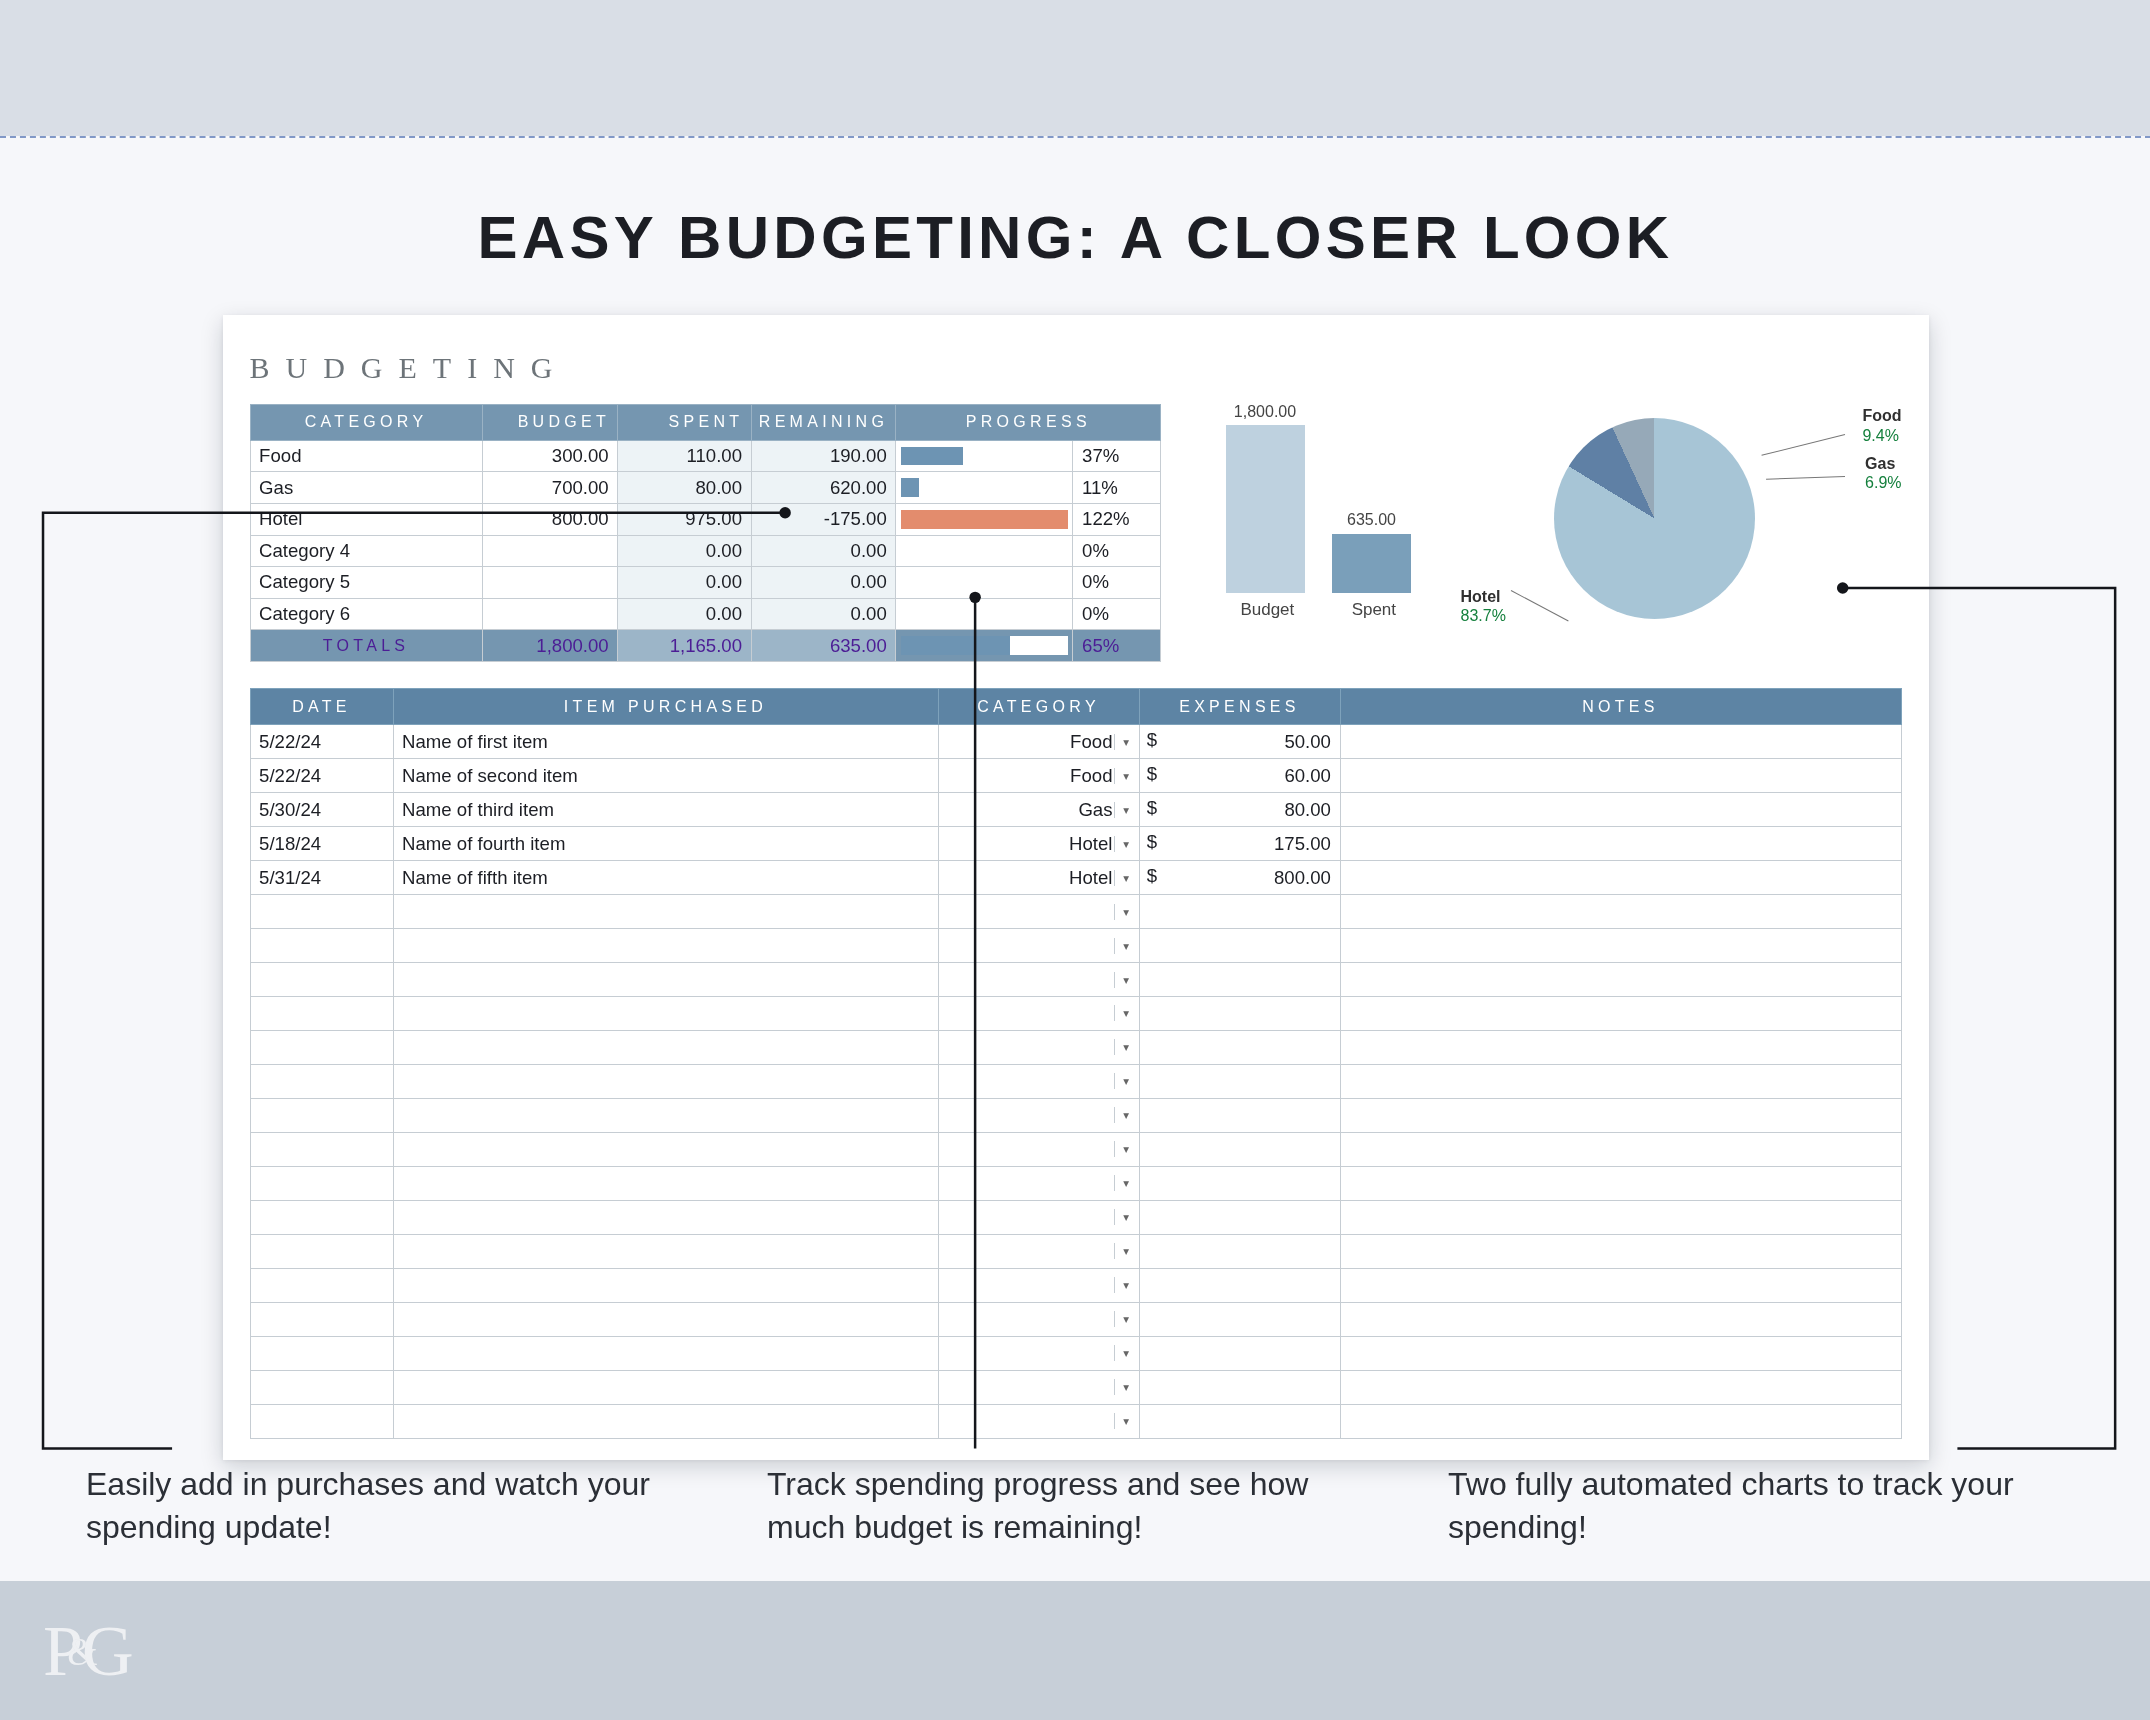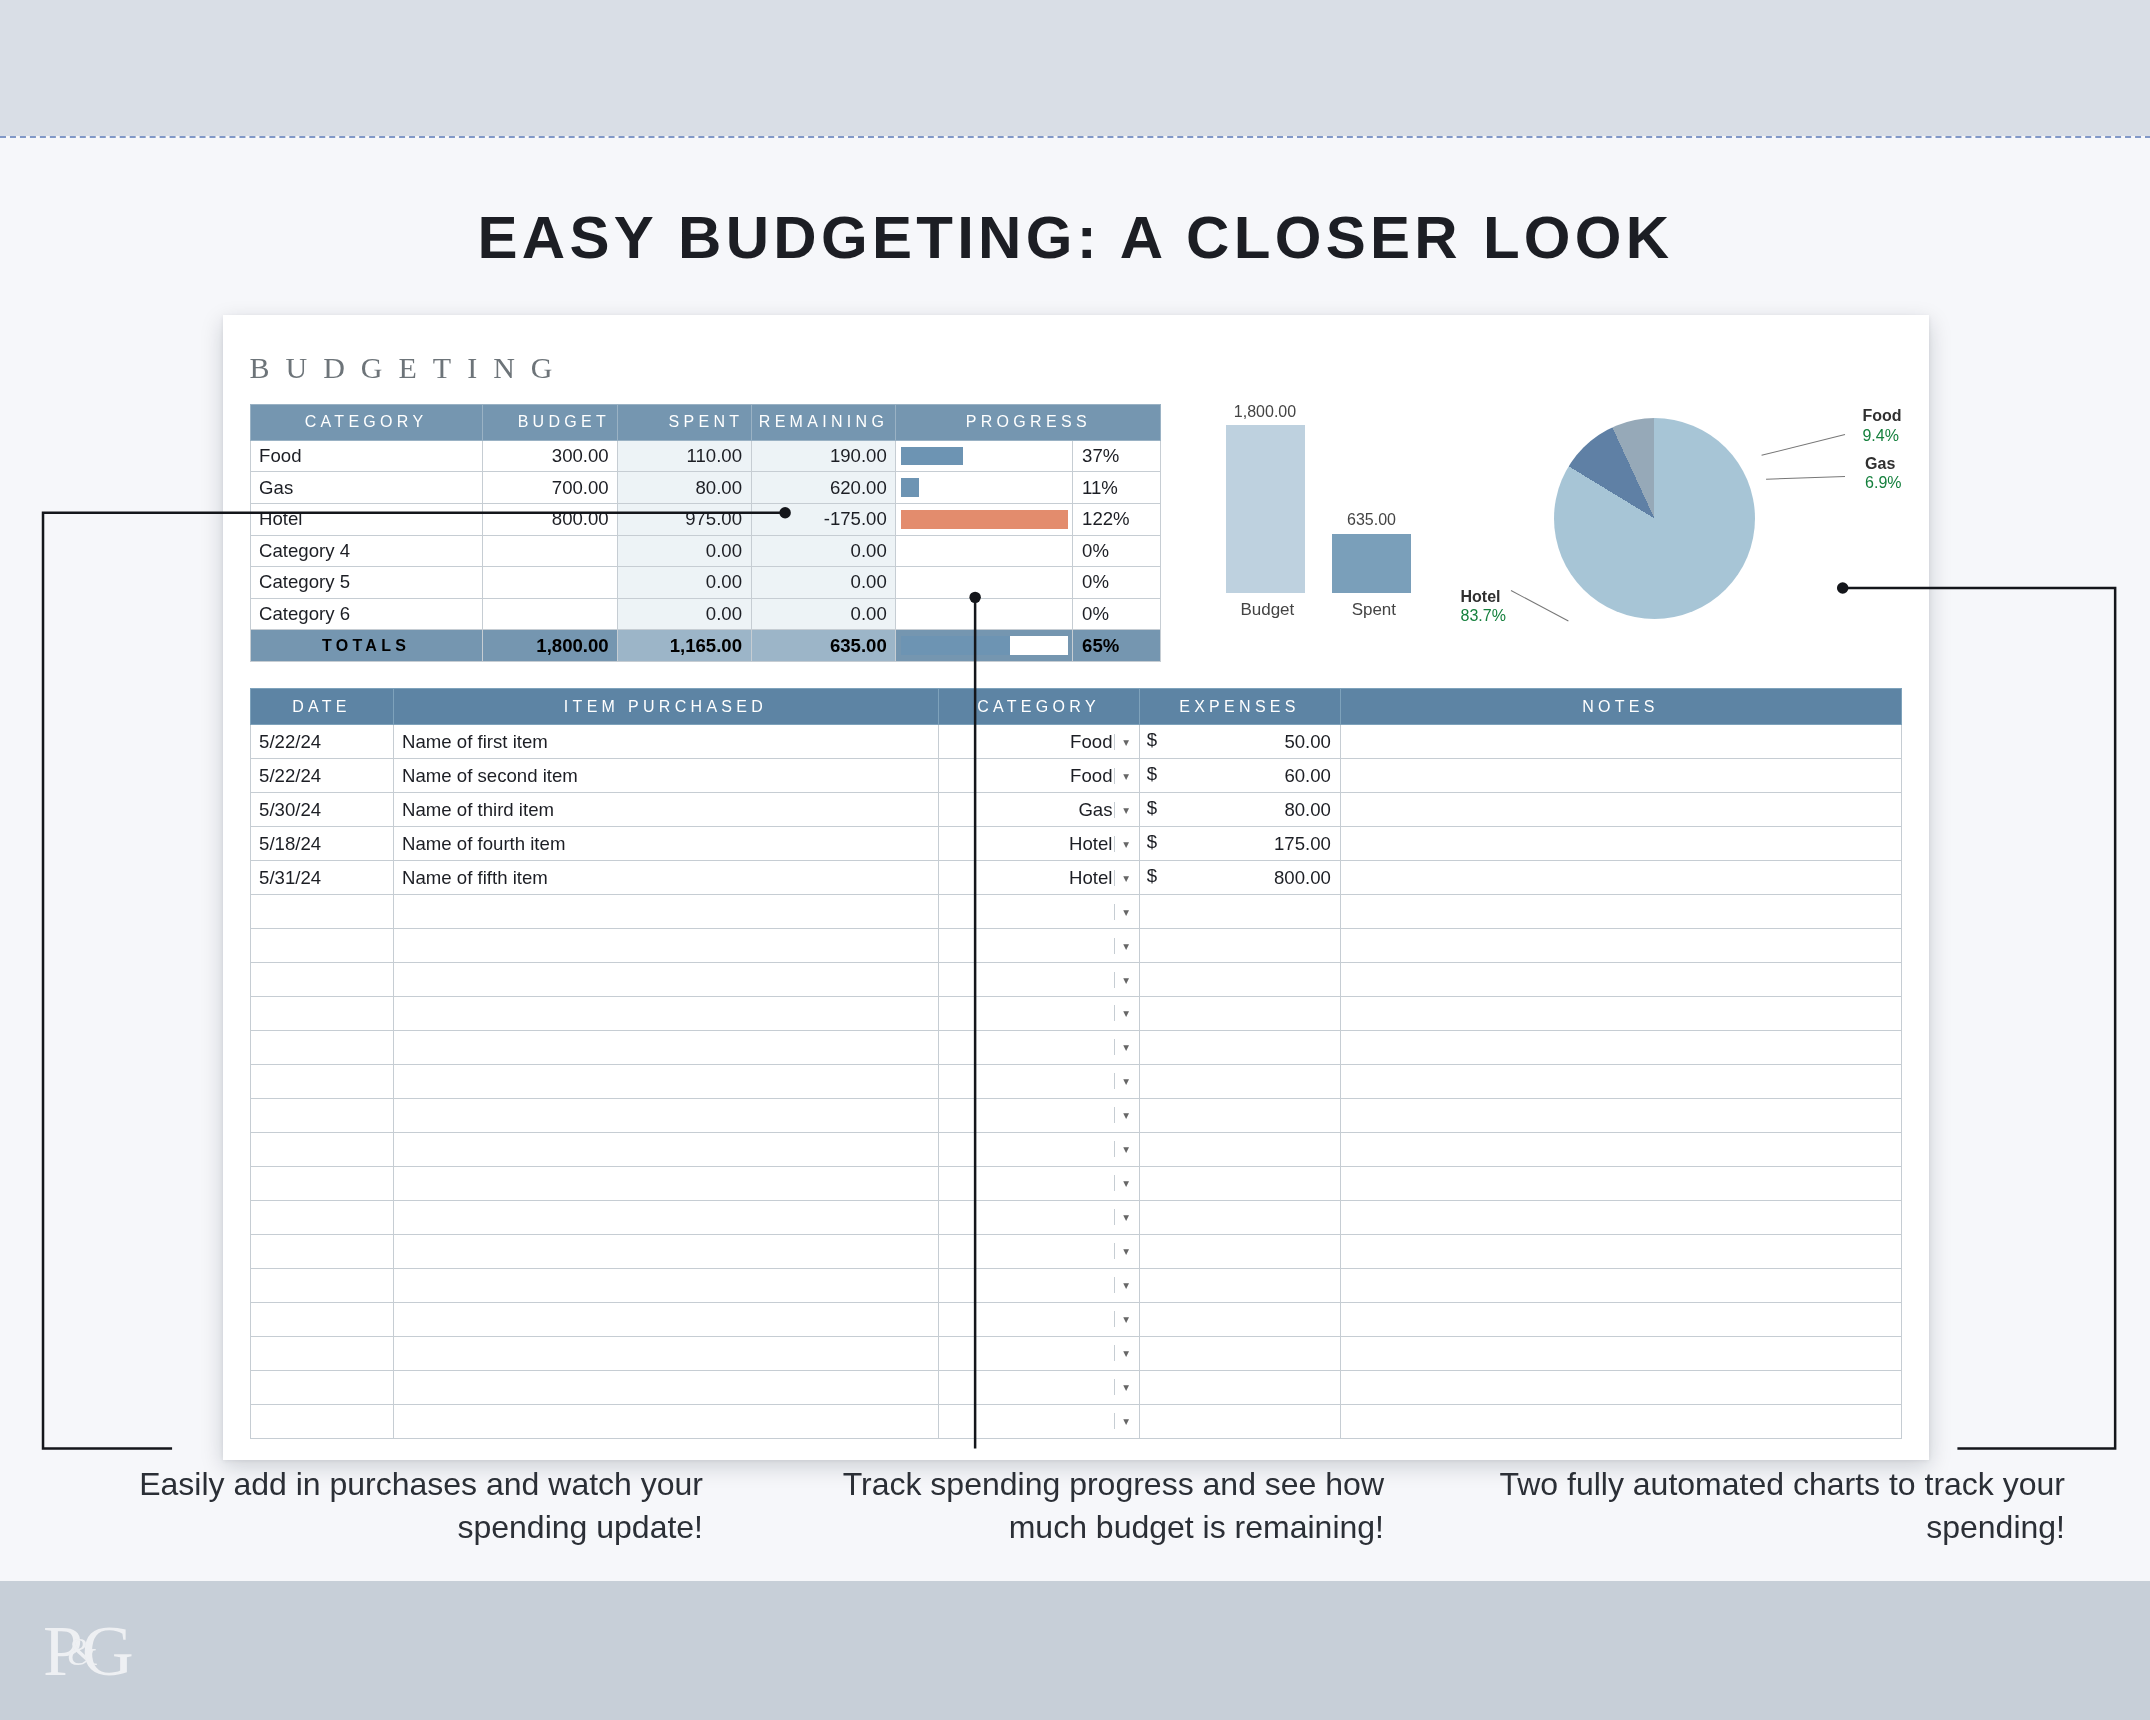--- a/index.html
+++ b/index.html
@@ -105,22 +105,22 @@
     border:0.7px solid var(--grid);
     padding:4.3px 8.6px;
   }
   .summary .cat{width:229px}
   .summary .num{width:122px;text-align:right}
   .summary .calc{background:var(--cell-alt);text-align:right}
   .summary .prog-cell{width:186px;padding:2.9px 4.3px}
   .summary .pct{width:72px;text-align:left}
   .summary tr.totals td{
     background:var(--hdr-blue);
-    color:#000000;
-    font-weight:700;
+    color:#4c1d95;
+    font-weight:400;
     margin-left:20px;
   }
   .summary tr.totals td.label{
     text-align:center;
     letter-spacing:4.3px;
     font-size:16px;
   }
   .summary tr.totals td.calc{background:#9cb5c8;}
   .prog-bar-wrap{position:relative;height:18.6px;background:#fff}
   .prog-bar{position:absolute;left:0;top:0;bottom:0;background:var(--prog-blue)}
@@ -225,21 +225,21 @@
 
   
   .callouts{
     position:absolute;
     left:0;right:0;bottom:172px;
     display:flex;
     justify-content:space-between;
     padding:0 86px;
     font-size:32px;
     color:#2b2f36;
-    text-align:right;
+    text-align:left;
   }
   .callouts div{width:617px;line-height:1.35}
 
   
   svg.connectors{
     position:absolute;
     left:0;top:0;
     width:2151px;height:1721px;
     pointer-events:none;
   }

